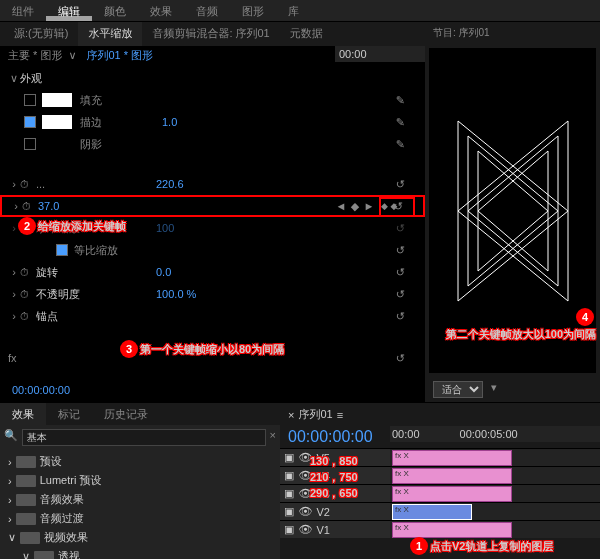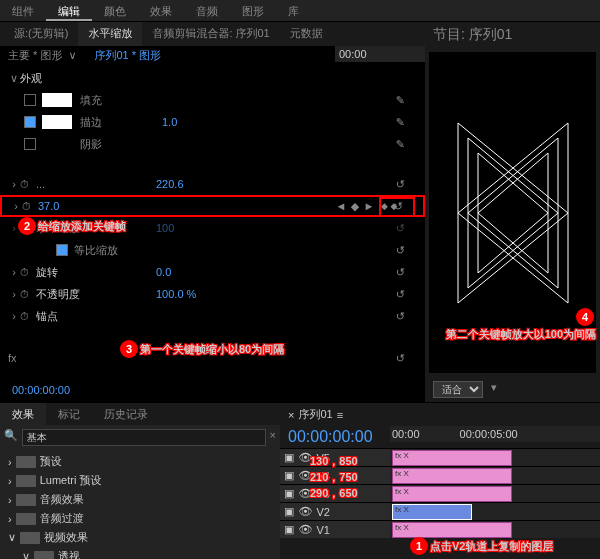--- a/index.html
+++ b/index.html
@@ -1,46 +1,46 @@
 <!DOCTYPE html>
 <html><head>
 <meta charset="utf-8">
 <style>
 *{margin:0;padding:0;box-sizing:border-box;font-family:"Microsoft YaHei",sans-serif;font-size:11px;color:#ccc}
 body{background:#1a1a1a;width:600px;height:559px;overflow:hidden}
 .top-tabs{display:flex;height:22px;background:#232323;border-bottom:1px solid #000}
 .top-tabs span{padding:4px 12px;color:#888}
-.top-tabs .active{color:#fff;border-bottom:2px solid #a3a3a3}
+.top-tabs .active{color:#fff;border-bottom:5px solid #a3a3a3}
 .main{display:flex;height:380px}
 .left-panel{width:425px;background:#000000;position:relative}
 .fx-tabs{display:flex;height:24px;background:#1a1a1a;padding-left:4px}
 .fx-tabs span{padding:4px 10px;color:#888}
 .fx-tabs .active{color:#ddd;background:#232323}
 .seq-row{padding:2px 8px;display:flex;align-items:center}
 .seq-row .lbl{color:#888}
-.seq-row .seq{color:#4a9eff;margin-left:12px}
+.seq-row .seq{color:#4a9eff;margin-left:4px}
 .props{padding:2px 0}
 .prop-row{display:flex;align-items:center;height:22px;padding:0 8px;position:relative}
 .prop-row .indent{width:16px;display:inline-block}
 .prop-row .tw{width:12px;color:#888;text-align:center}
 .prop-row .clock{width:14px;color:#888;margin-right:2px}
 .prop-row .name{flex:0 0 120px;color:#ccc}
 .prop-row .val{color:#4a9eff;width:60px;text-align:left}
 .prop-row .kf-nav{display:flex;gap:2px;margin-left:auto;margin-right:40px}
 .prop-row .kf-nav span{width:12px;text-align:center;color:#888}
 .prop-row .reset{position:absolute;right:20px;color:#888}
 .chk{width:12px;height:12px;border:1px solid #666;margin-right:6px;display:inline-block}
 .chk.on{background:#4a9eff}
 .swatch{width:30px;height:14px;margin-right:8px;display:inline-block}
 .hl-red{border:2px solid red}
 .kf-box{position:absolute;border:2px solid red;width:36px;height:20px;right:8px;top:0}
 .annotation{position:absolute;color:#fff;font-weight:bold;font-size:13px;text-shadow:-1px -1px 0 red,1px -1px 0 red,-1px 1px 0 red,1px 1px 0 red;z-index:10}
 .badge{display:inline-flex;width:18px;height:18px;background:red;border-radius:50%;color:#fff;align-items:center;justify-content:center;font-size:11px;margin-right:2px}
 .right-panel{flex:1;background:#1a1a1a;display:flex;flex-direction:column}
-.prog-hdr{padding:4px 8px;color:#888;font-size:14px}
+.prog-hdr{padding:4px 8px;color:#888;font-size:10px}
 .monitor{flex:1;background:#000;margin:4px;display:flex;align-items:center;justify-content:center;position:relative}
 .fit-row{padding:4px 8px;display:flex;justify-content:flex-start;gap:8px}
 .fit-row select{background:#333;border:1px solid #555;color:#ccc;font-size:10px;padding:1px 4px}
 .tc{color:#4a9eff;font-size:11px;padding:2px 8px}
 .bottom{display:flex;height:157px;border-top:1px solid #000}
 .fx-browser{width:280px;background:#232323}
 .fx-btabs{display:flex;height:22px;background:#1a1a1a}
 .fx-btabs span{padding:4px 12px;color:#888}
 .fx-btabs .active{color:#ddd;background:#232323}
 .search-row{display:flex;padding:4px;gap:4px}

